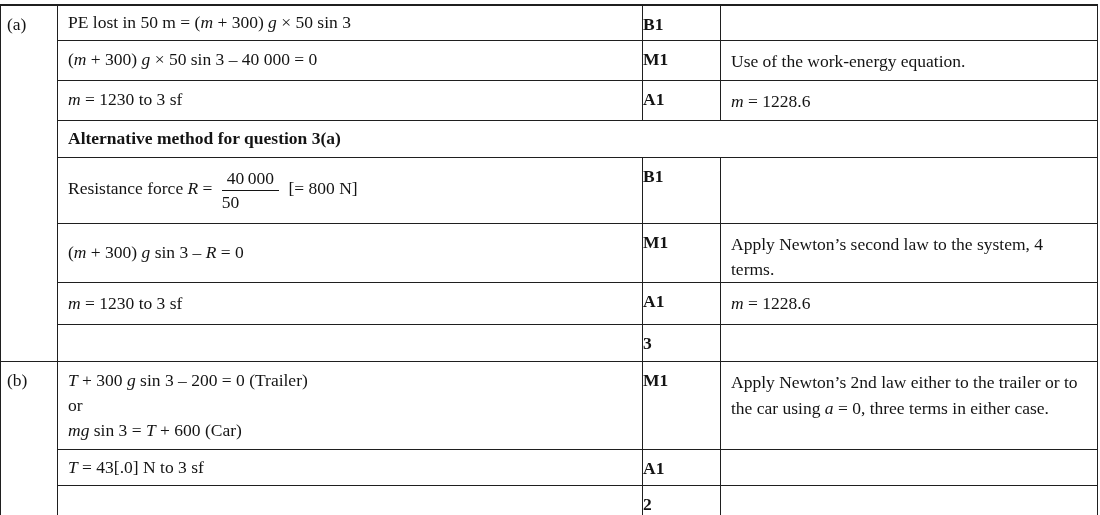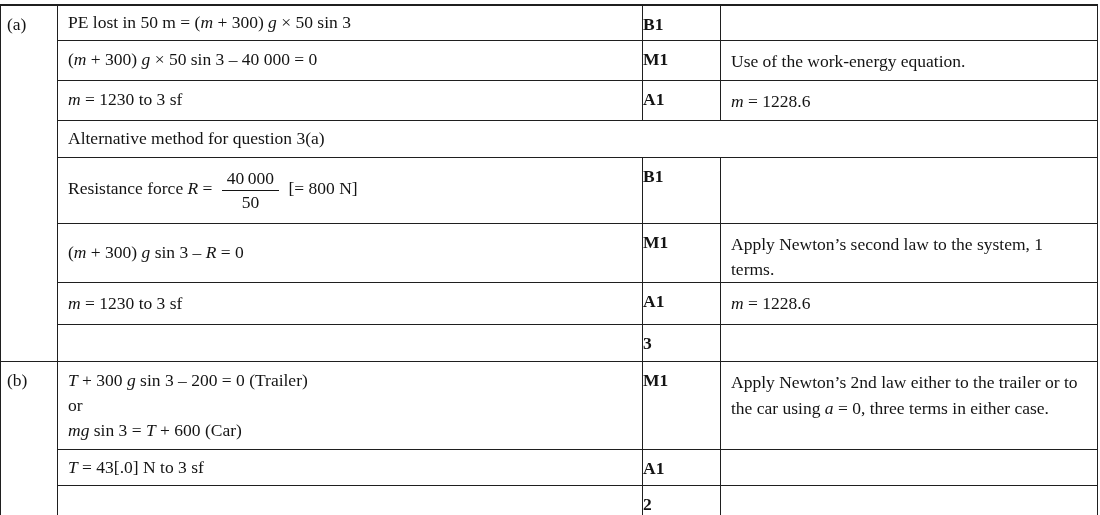--- a/index.html
+++ b/index.html
@@ -34,31 +34,31 @@
     vertical-align:top;
     padding:8px 8px 0 0;
   }
   td.comment{
     vertical-align:top;
     padding:8px 10px 0 10px;
     line-height:1.45;
     margin-left:46px;
   }
   td.alt{
-    font-weight:normal;
+    font-weight:bold;
     padding:3px 10px;
     vertical-align:middle;
   }
   
   tr.r1{height:35px;} tr.r2{height:40px;font-family:Liberation Serif, serif;} tr.r3{height:40px;}
   tr.r4{height:37px;} tr.r5{height:66px;} tr.r6{height:43px;}
   tr.r7{height:42px;} tr.r8{height:37px;} tr.r9{height:88px;}
   tr.r10{height:36px;} tr.r11{height:38px;}
   
-  .frac{display:inline-block;vertical-align:middle;text-align:center;line-height:1.15;margin:0 5px;}
+  .frac{display:inline-block;vertical-align:middle;text-align:left;line-height:1.15;margin:0 5px;}
   .frac .num{display:block;border-bottom:1.4px solid #141414;padding:0 5px 1px 5px;}
   .frac .den{display:block;padding-top:1px;}
 </style>
 </head>
 <body>
 
 <div class="sheet">
   <table class="ms">
     <colgroup>
       <col style="width:57px">
@@ -88,21 +88,21 @@
       <td class="alt" colspan="3">Alternative method for question 3(a)</td>
     </tr>
     <tr class="r5">
       <td class="working">Resistance force <i>R</i> = <span class="frac"><span class="num">40 000</span><span class="den">50</span></span> [= 800 N]</td>
       <td class="mark">B1</td>
       <td class="comment"></td>
     </tr>
     <tr class="r6">
       <td class="working">(<i>m</i> + 300) <i>g</i> sin 3 – <i>R</i> = 0</td>
       <td class="mark">M1</td>
-      <td class="comment">Apply Newton’s second law to the system, 1 terms.</td>
+      <td class="comment">Apply Newton’s second law to the system, 4 terms.</td>
     </tr>
     <tr class="r7">
       <td class="working"><i>m</i> = 1230 to 3 sf</td>
       <td class="mark">A1</td>
       <td class="comment"><i>m</i> = 1228.6</td>
     </tr>
     <tr class="r8">
       <td class="working"></td>
       <td class="mark">3</td>
       <td class="comment"></td>

